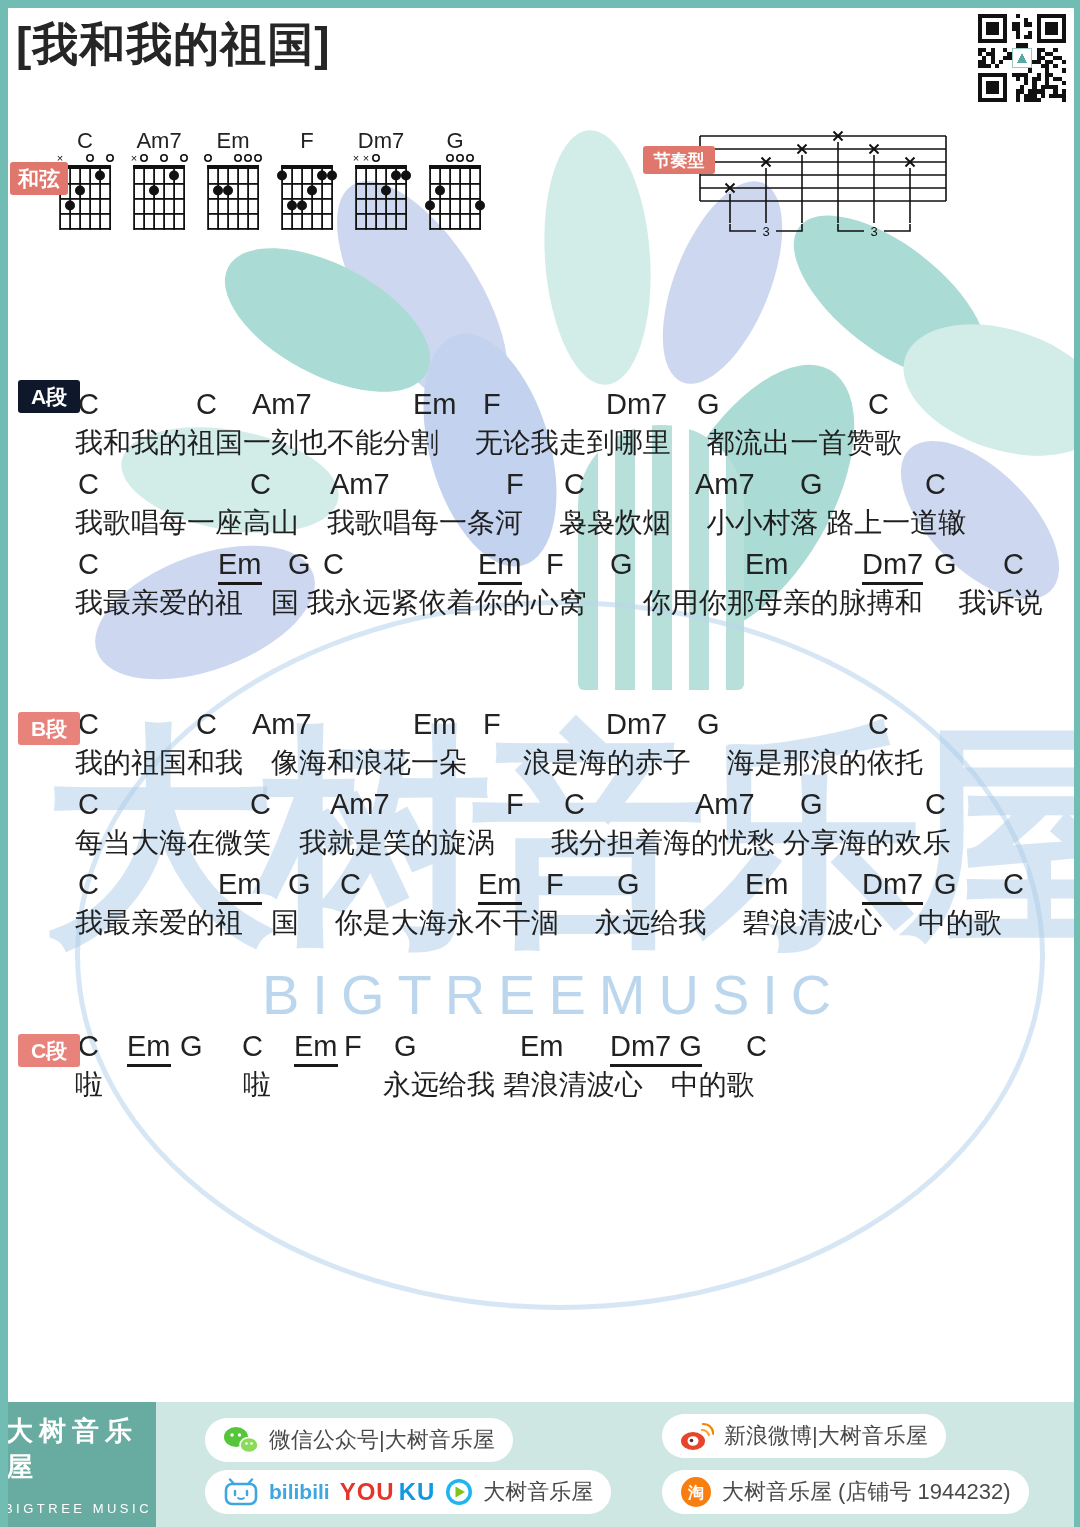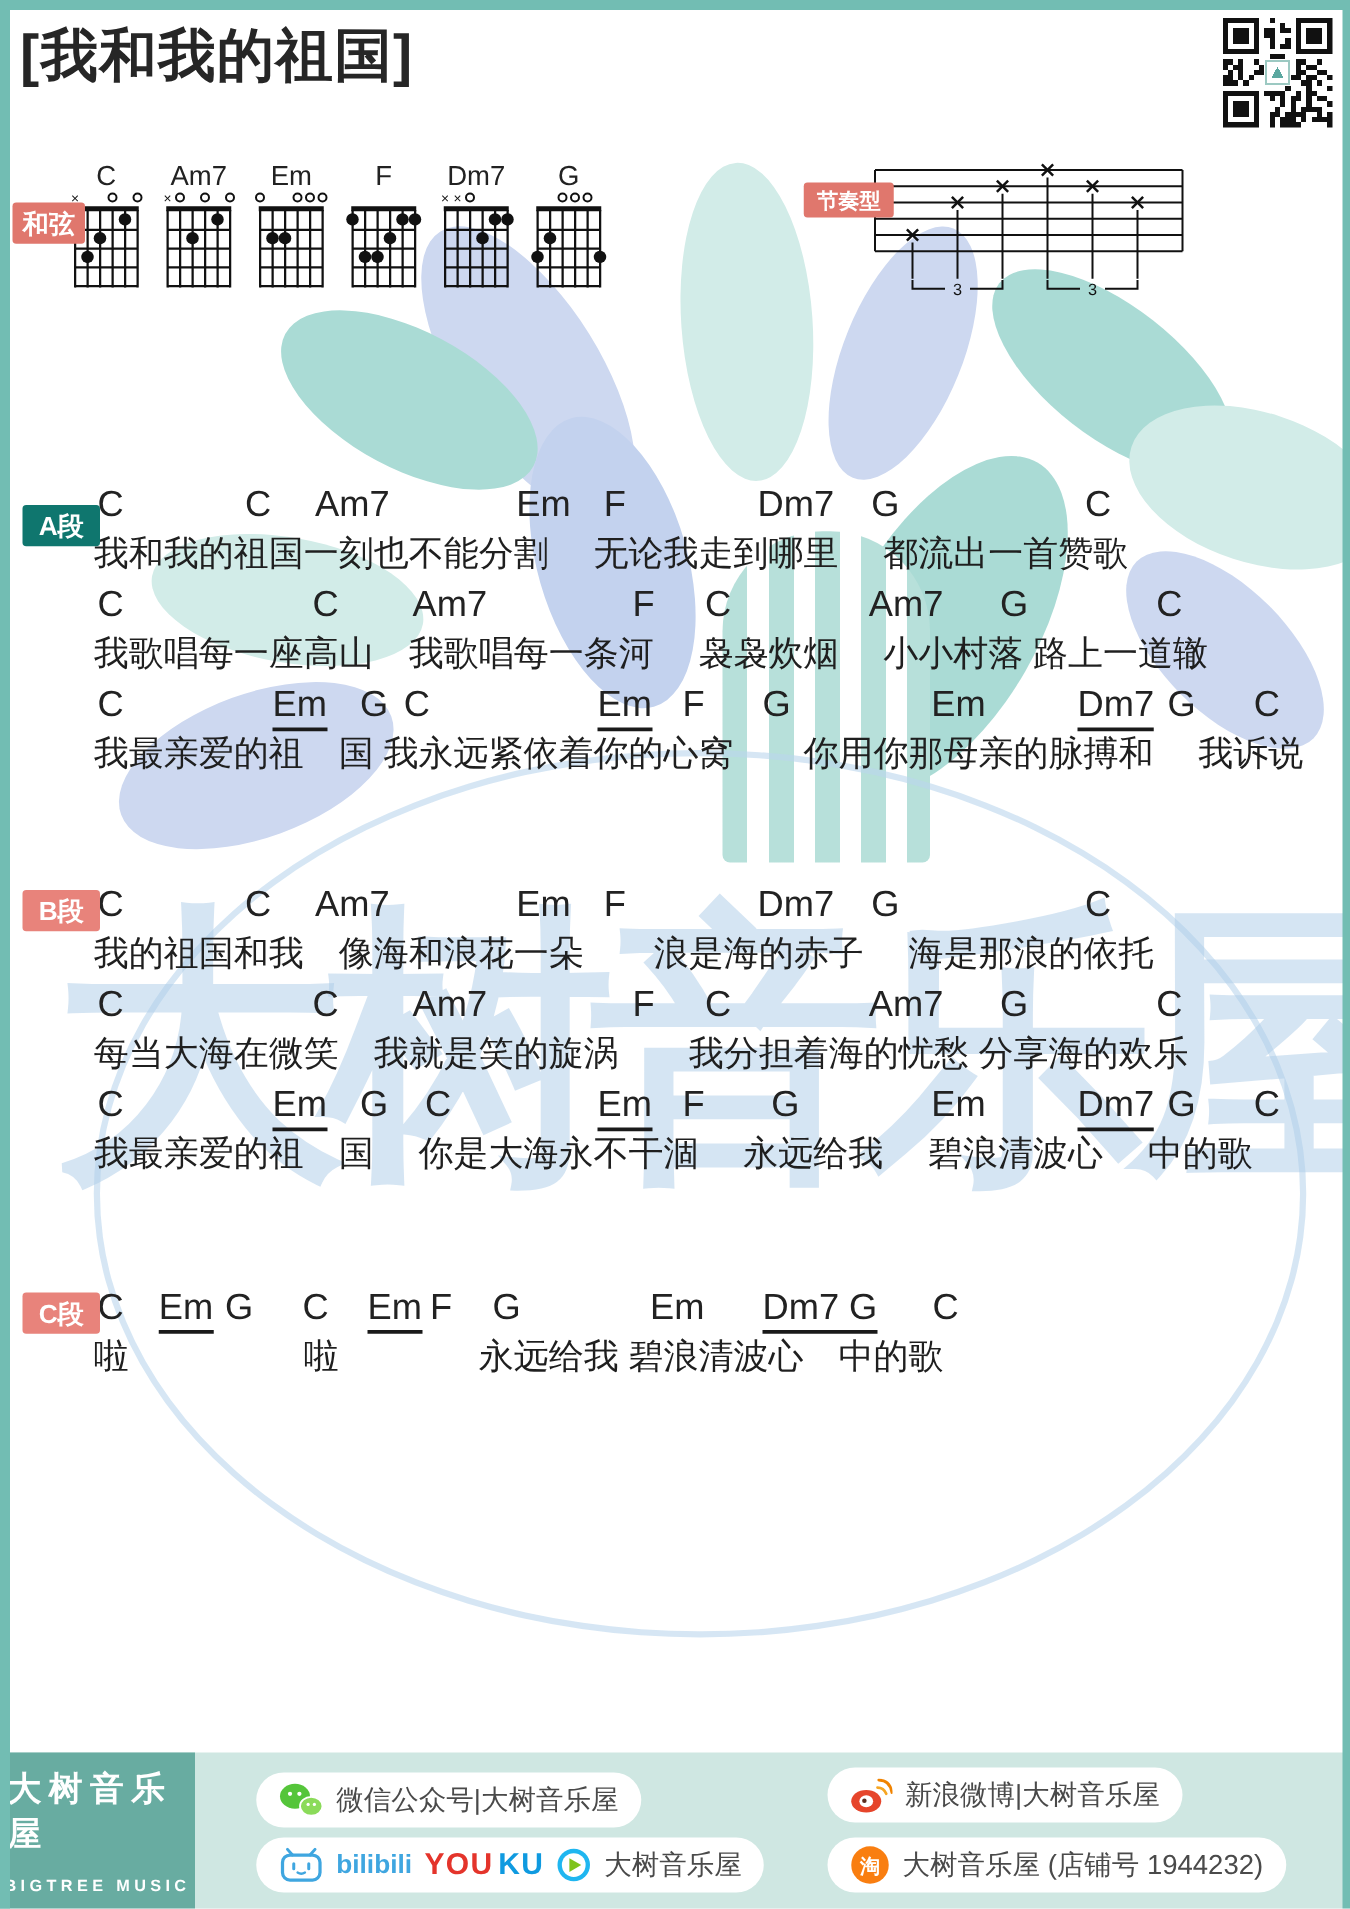--- a/index.html
+++ b/index.html
@@ -44,21 +44,21 @@
   .chord{position:absolute;top:0;white-space:pre;}
   .chord.u{border-bottom:3px solid #1a1a1a;padding-bottom:1px;}
   .lyric-line{position:absolute;left:75px;width:1000px;font-size:28px;font-weight:500;
               white-space:pre;color:#1f1f1f;}
 
   
   .footer{position:absolute;left:0;top:1402px;width:1080px;height:125px;background:#cfe7e2;z-index:4;}
   .brand{position:absolute;left:0;top:0;width:156px;height:125px;background:#68aca1;color:#fff;
          display:flex;flex-direction:column;align-items:center;justify-content:center;}
   .brand-cn{font-size:27px;font-weight:700;letter-spacing:6px;margin-left:6px;}
-  .brand-en{font-size:13px;font-weight:700;letter-spacing:3.5px;margin-top:16px;}
+  .brand-en{font-size:13px;font-weight:400;letter-spacing:3.5px;margin-top:16px;}
   .pill{position:absolute;background:#fff;border-radius:24px;display:flex;align-items:center;
         gap:10px;padding:0 18px;height:44px;font-size:22px;color:#4a4a4a;font-weight:500;white-space:nowrap;}
   .bili-word{color:#3fa6e0;font-weight:700;font-size:21px;}
   .youku-you{color:#e4342b;font-weight:800;font-size:24px;letter-spacing:1px;}
   .youku-ku{color:#0f9ae0;font-weight:800;font-size:24px;letter-spacing:1px;margin-left:-6px;}
 </style>
 </head>
 <body>
 
 <div class="page">
@@ -74,20 +74,21 @@
     <div class="petal" style="left:900px;top:330px;width:210px;height:120px;background:#d2ece8;transform:rotate(18deg);"></div>
     <div class="petal" style="left:215px;top:265px;width:225px;height:110px;background:#aadbd5;transform:rotate(28deg);"></div>
     <div class="petal" style="left:120px;top:430px;width:220px;height:100px;background:#d2ece8;transform:rotate(10deg);"></div>
     <div class="petal" style="left:90px;top:555px;width:230px;height:115px;background:#cdd8f0;transform:rotate(-20deg);"></div>
     <div class="petal" style="left:680px;top:350px;width:150px;height:300px;background:#aadbd5;transform:rotate(-150deg);"></div>
     <div class="petal" style="left:880px;top:470px;width:200px;height:100px;background:#cdd8f0;transform:rotate(45deg);"></div>
     <div class="petal" style="left:430px;top:330px;width:120px;height:240px;background:#c3d2ee;transform:rotate(-16deg);"></div>
     <div class="trunk"></div>
     <div class="wm-circle"></div>
     <div class="wm-brush">大树音乐屋</div>
+    <div class="wm-latin">BIGTREEMUSIC</div>
   </div>
 
   <div class="sheet">
     <div class="title">[我和我的祖国]</div>
 
     <div class="qr">
       <svg id="qr-svg" width="88" height="88" viewBox="0 0 21 21" shape-rendering="crispEdges">
           <rect x="9" y="0" width="1" height="1" fill="#111"></rect>
           <rect x="11" y="1" width="1" height="1" fill="#111"></rect>
           <rect x="8" y="2" width="1" height="1" fill="#111"></rect>
@@ -356,21 +357,21 @@
           <polyline points="32,96 32,103 58,103" fill="none" stroke="#111" stroke-width="1.6"></polyline>
           <text x="68" y="108" font-size="13" text-anchor="middle" fill="#111">3</text>
           <polyline points="78,103 104,103 104,96" fill="none" stroke="#111" stroke-width="1.6"></polyline>
           <polyline points="140,96 140,103 166,103" fill="none" stroke="#111" stroke-width="1.6"></polyline>
           <text x="176" y="108" font-size="13" text-anchor="middle" fill="#111">3</text>
           <polyline points="186,103 212,103 212,96" fill="none" stroke="#111" stroke-width="1.6"></polyline>
         </svg>
     </div>
 
     <div id="sections">
-        <div class="tag sec-tag" style="left:18px;top:404px;background:#0f766e">A段</div>
+        <div class="tag sec-tag" style="left:18px;top:380px;background:#0f172a">A段</div>
         <div class="chord-line" style="top:388px">
           <span class="chord" style="left:78px">C</span>
           <span class="chord" style="left:196px">C</span>
           <span class="chord" style="left:252px">Am7</span>
           <span class="chord" style="left:413px">Em</span>
           <span class="chord" style="left:483px">F</span>
           <span class="chord" style="left:606px">Dm7</span>
           <span class="chord" style="left:697px">G</span>
           <span class="chord" style="left:868px">C</span>
         </div>

